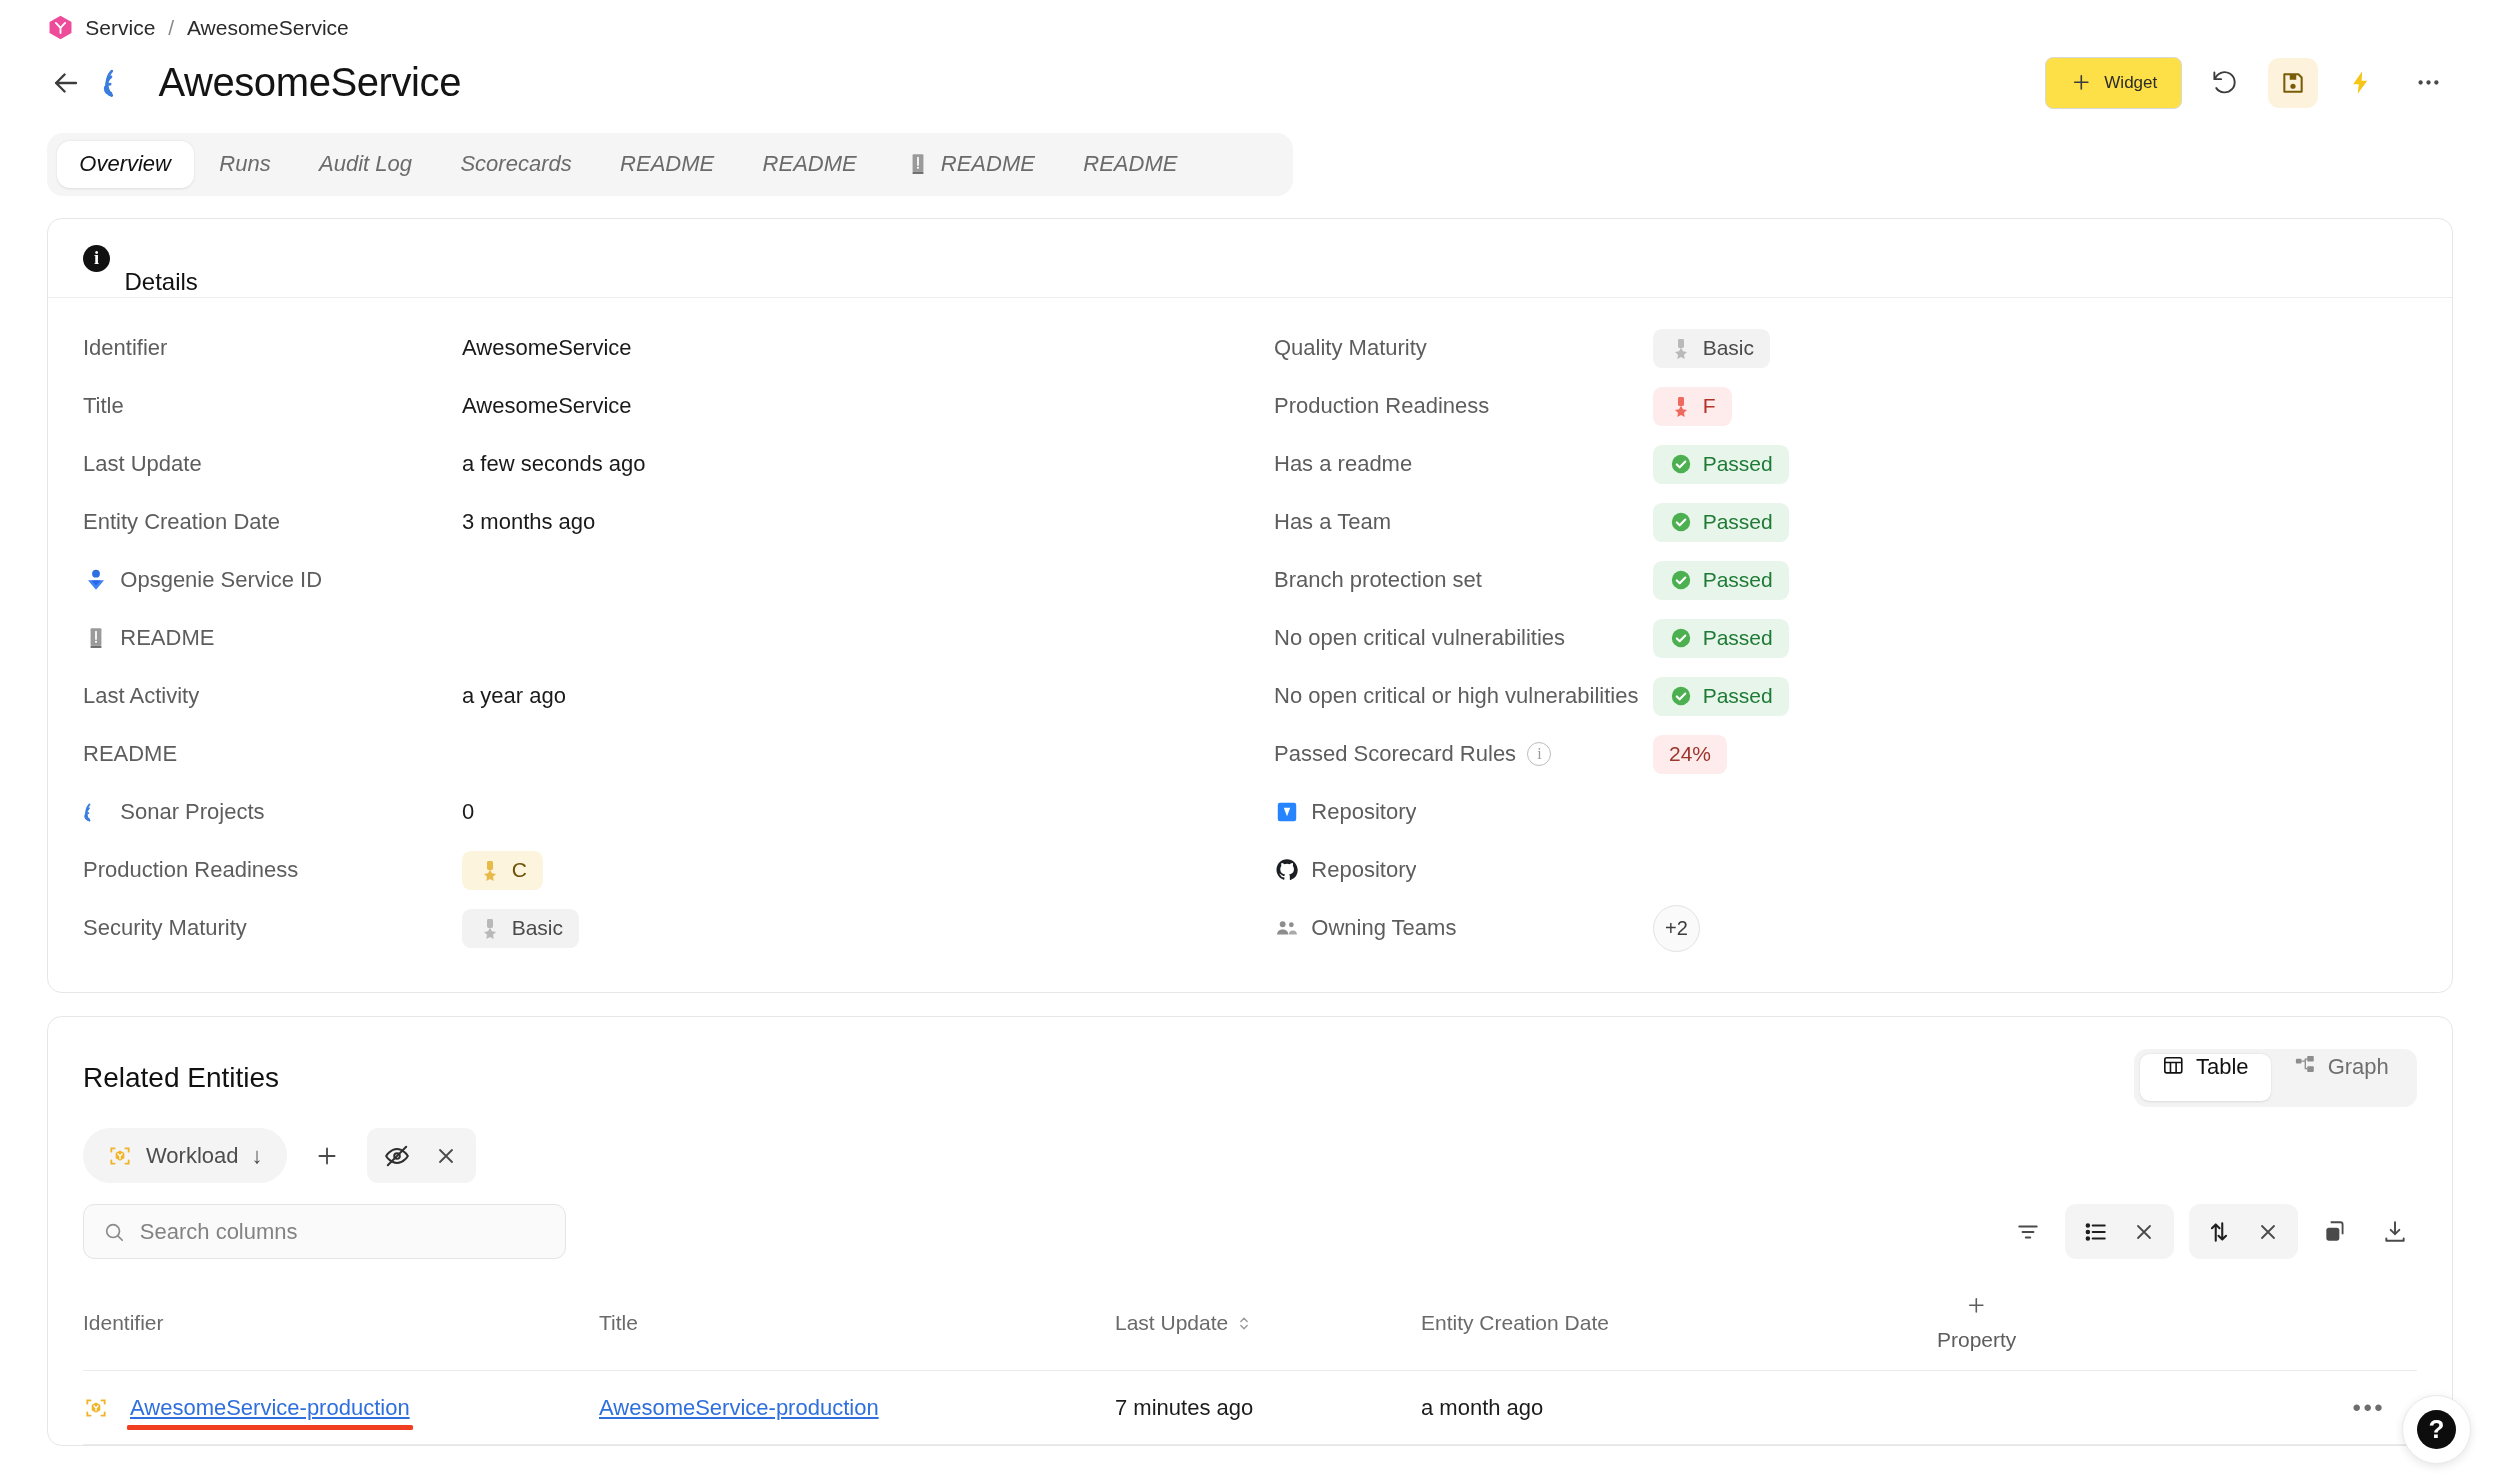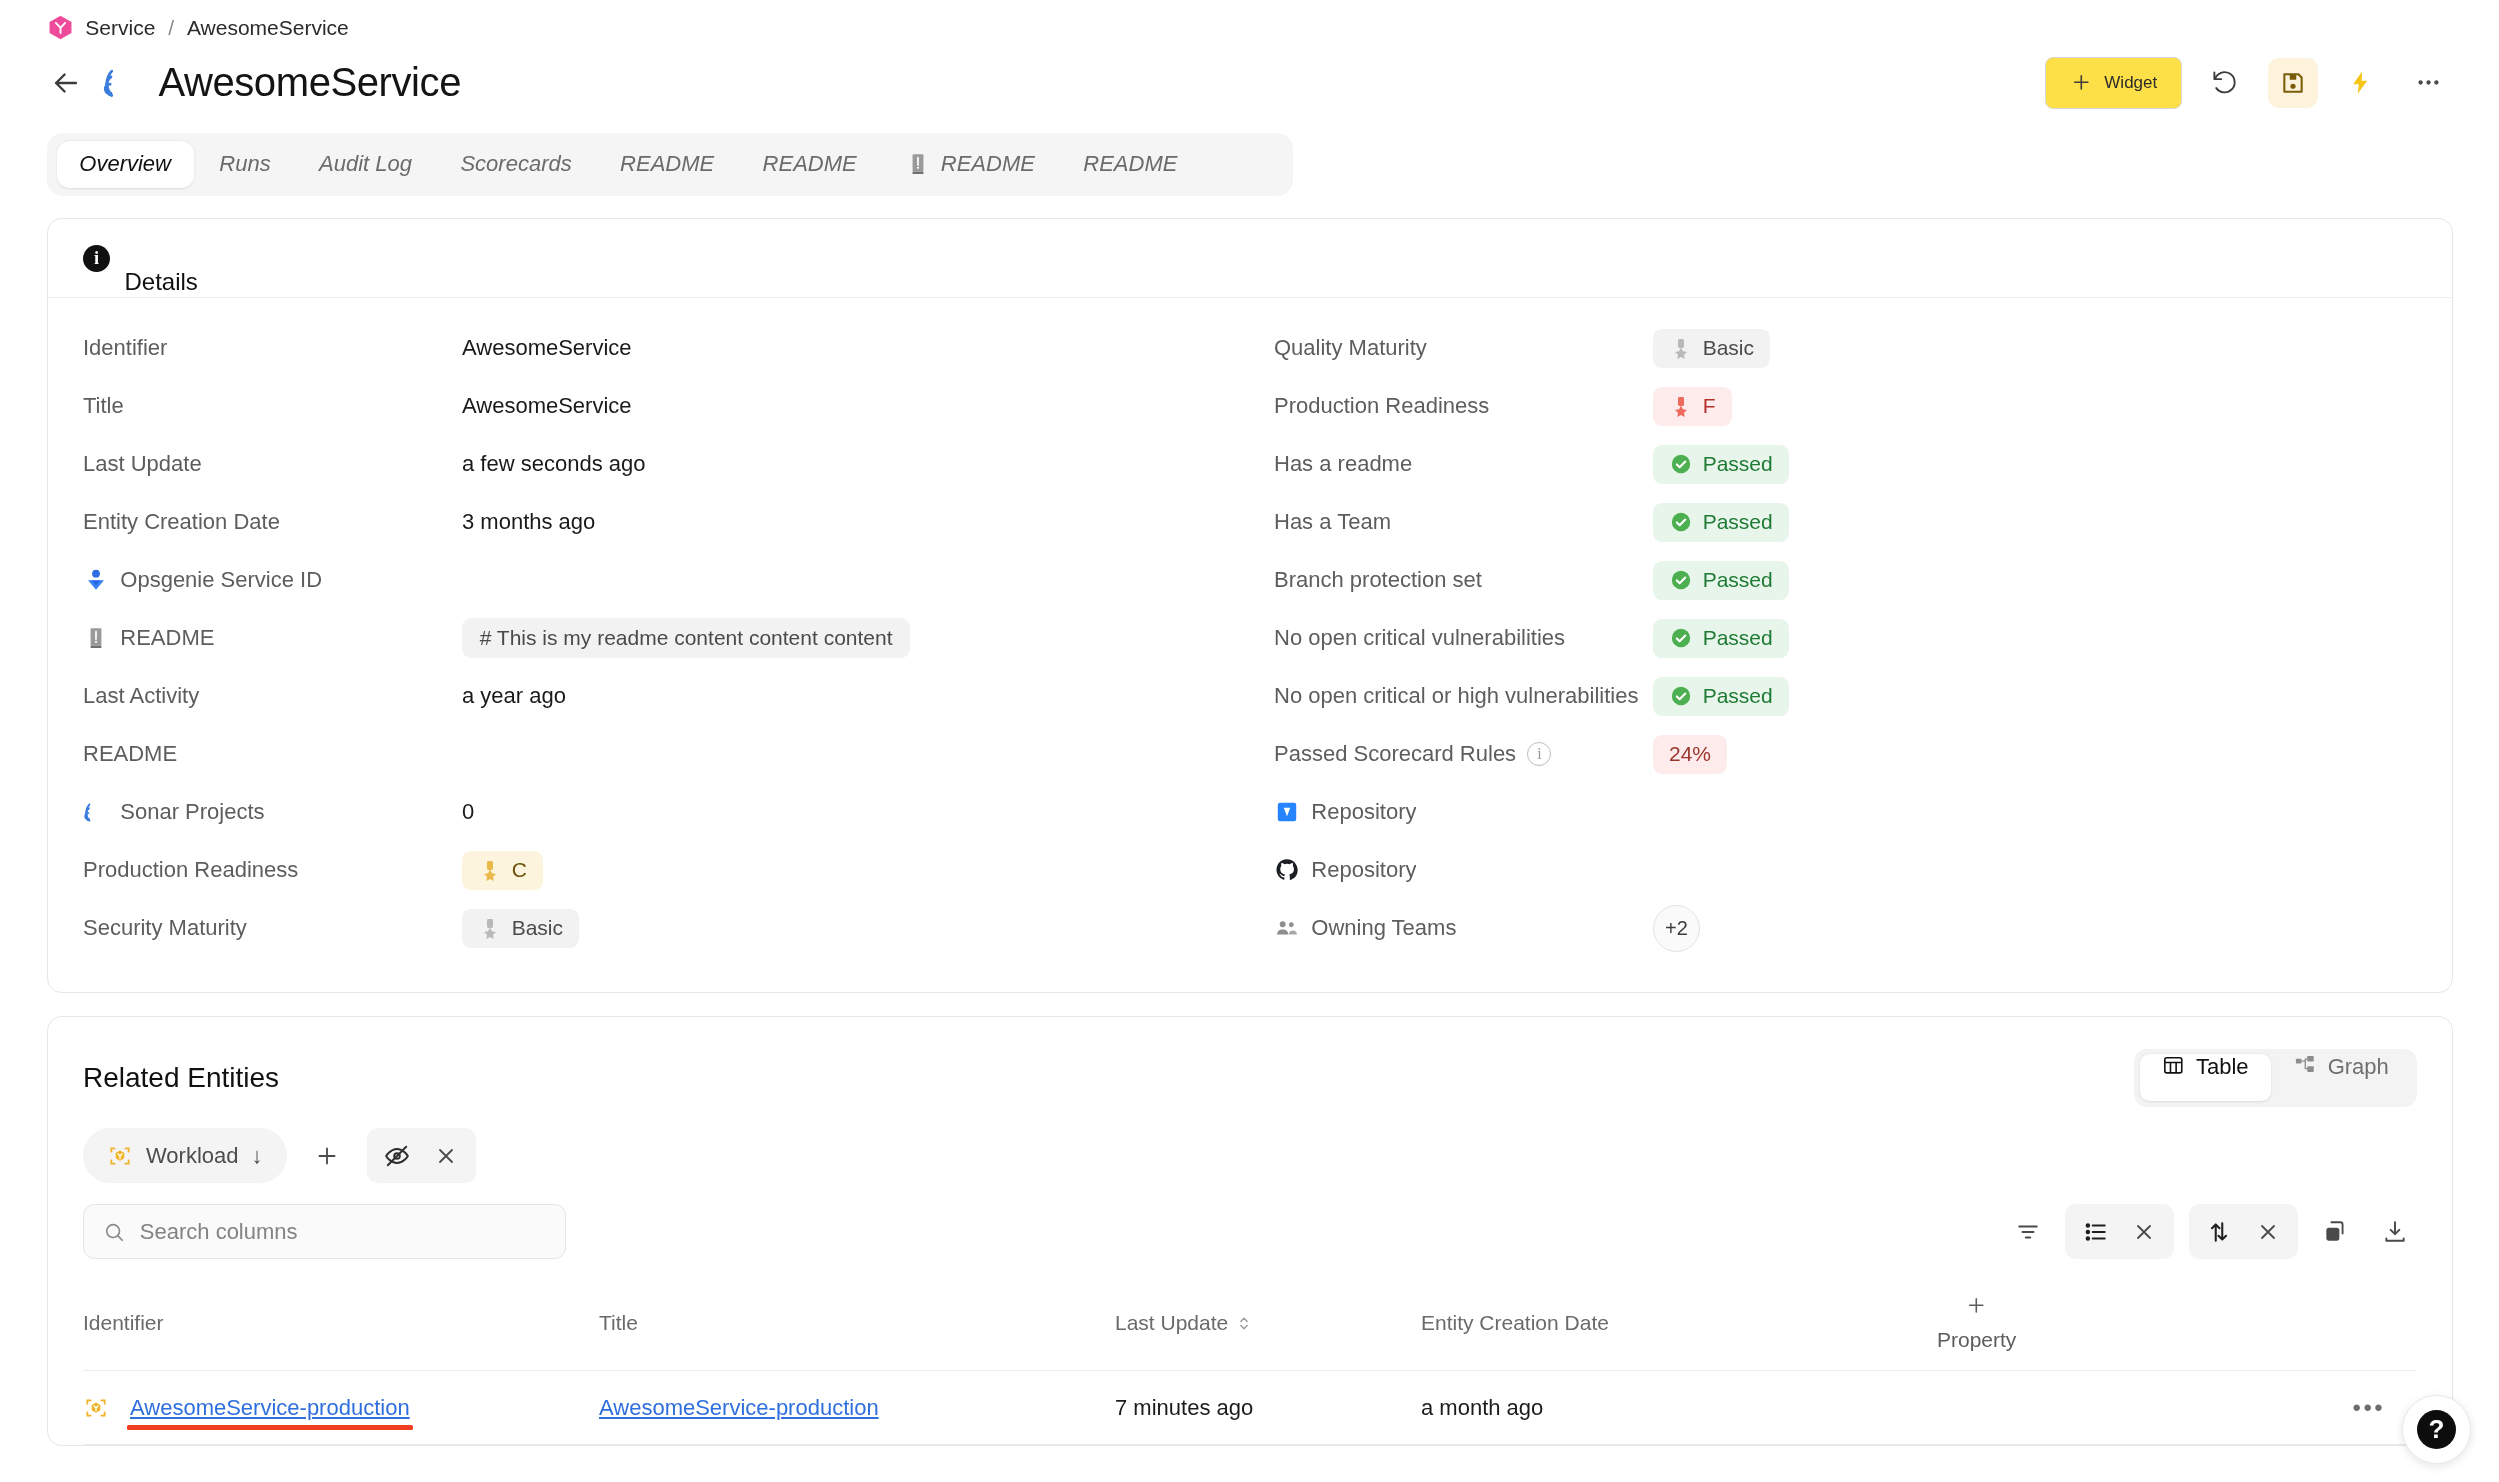--- a/index.html
+++ b/index.html
@@ -353,23 +353,20 @@
           </div>
           <div class="drow">
             <div class="dlabel">
               <svg class="mini-icon" viewBox="0 0 24 24">
                 <rect x="7" y="3" width="10" height="16" rx="1" fill="#9a9a9a"></rect>
                 <rect x="7" y="19" width="10" height="2.2" fill="#6e6e6e"></rect>
                 <path d="M12 6v7" stroke="#fff" stroke-width="1.6" stroke-linecap="round"></path>
                 <circle cx="12" cy="15.5" r="1" fill="#fff"></circle>
               </svg>
               <span class="lbl-txt">README</span>
-            </div>
-            <div class="dvalue">
-              <span class="chip-gray"># This is my readme content content content</span>
             </div>
           </div>
           <div class="drow">
             <div class="dlabel">
               <span class="lbl-txt">Last Activity</span>
             </div>
             <div class="dvalue">
               <span>a year ago</span>
             </div>
           </div>

